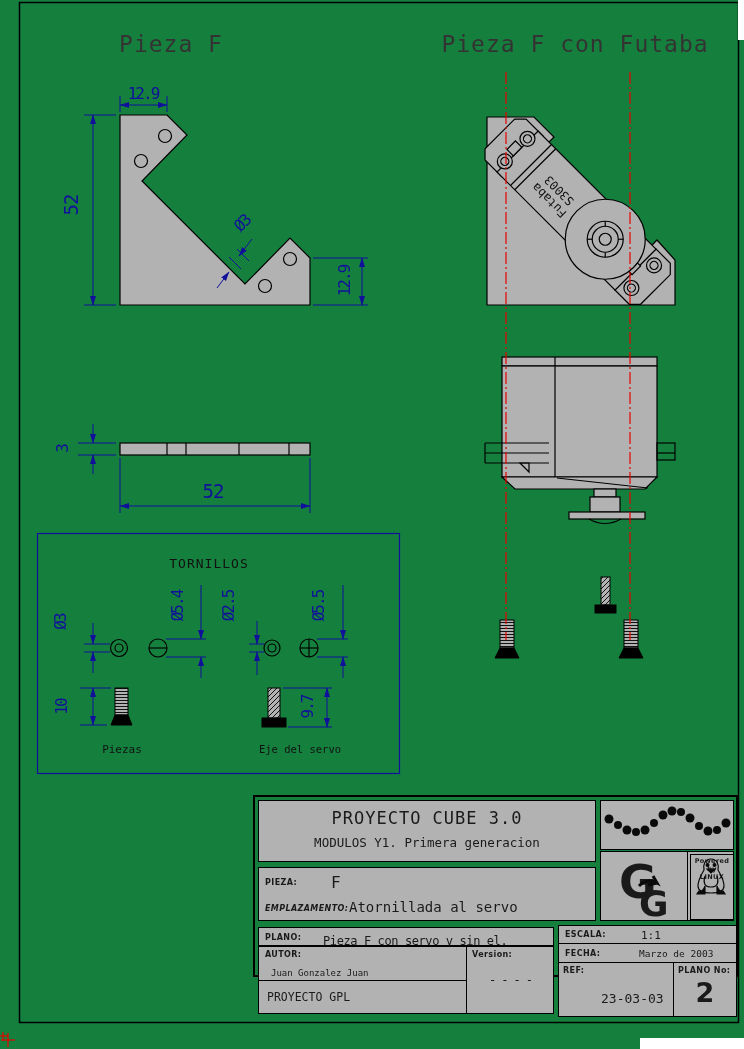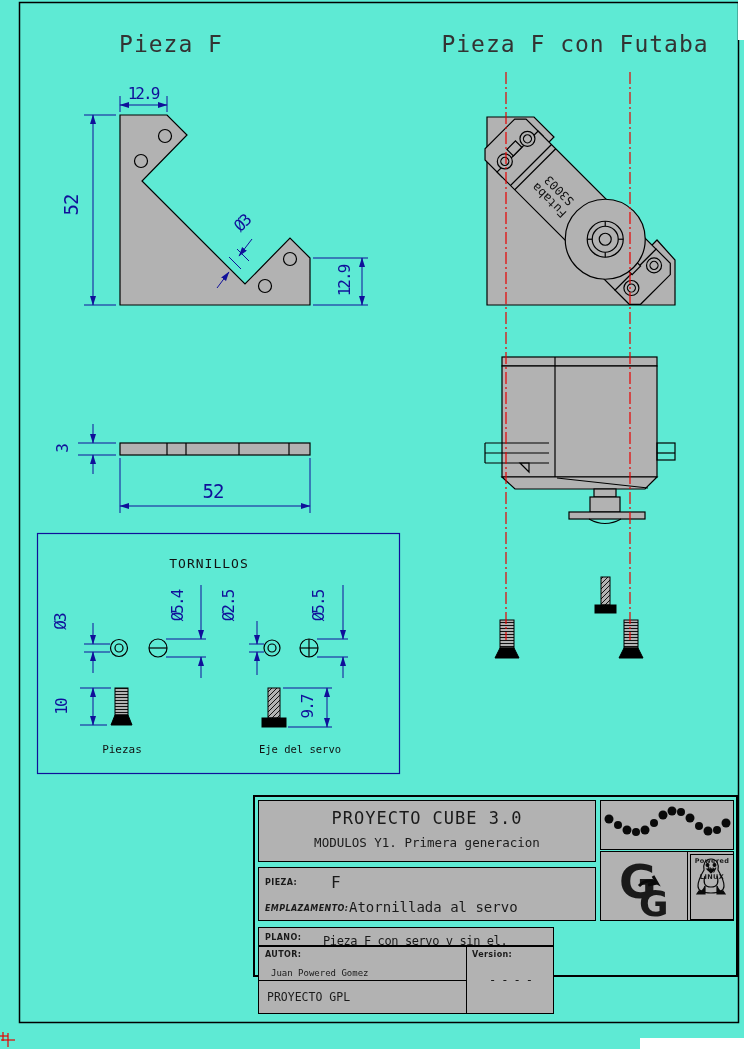--- a/index.html
+++ b/index.html
@@ -1,16 +1,16 @@
 <!DOCTYPE html>
 <html><head>
 <meta charset="utf-8">
 <style>
   html,body{margin:0;padding:0;background:#b2b2b2;}
-  .page{position:relative;width:744px;height:1049px;background:#5eead4;overflow:hidden;
+  .page{position:relative;width:744px;height:1049px;background:#15803d;overflow:hidden;
         font-family:"DejaVu Sans Mono",monospace;color:#1a1a1a;}
   svg{position:absolute;left:0;top:0;}
   svg text{fill:#1a1a1a;}
   .cad-title{font-size:23px;letter-spacing:1px;fill:#333;}
   .cad-title2{font-size:23px;letter-spacing:1px;fill:#333;}
   .dim{font-size:16px;letter-spacing:-2px;fill:#10109a;}
   .dimbig{font-size:19px;letter-spacing:-1px;fill:#10109a;}
   .lbl{font-size:11px;fill:#111;}
   .lbl2{font-size:10.5px;fill:#111;}
   .torn-title{font-size:13px;letter-spacing:1px;fill:#111;}
@@ -293,27 +293,45 @@
     </div>
 
     <div class="tb-box" style="left:3px;top:130px;width:296px;height:19px;">
       <span class="abs blbl" style="left:6px;top:5px;">PLANO:</span>
       <span class="abs mono" style="left:64px;top:6px;font-size:12px;letter-spacing:-0.4px;">Pieza F con servo y sin el. Tornillos empleados</span>
     </div>
 
     <div class="tb-box" style="left:3px;top:149px;width:296px;height:68px;padding-left:43px;">
       <div class="abs" style="left:0;top:0;width:207px;height:66px;border-right:1px solid #000;">
         <span class="abs blbl" style="left:6px;top:3px;">AUTOR:</span>
-        <span class="abs mono" style="left:12px;top:21px;font-size:9px;">Juan Powered Gomez</span>
+        <span class="abs mono" style="left:12px;top:21px;font-size:9px;">Juan Gonzalez Juan</span>
         <div class="abs" style="left:0;top:33px;width:207px;border-top:1px solid #000;height:0;"></div>
         <span class="abs mono" style="left:8px;top:43px;font-size:11.5px;">PROYECTO GPL</span>
       </div>
       <div class="abs" style="left:208px;top:0;width:87px;height:66px;">
         <span class="abs blbl" style="left:5px;top:3px;">Version:</span>
         <span class="abs mono" style="left:22px;top:26px;font-size:12px;letter-spacing:5px;">----</span>
       </div>
     </div>
 
+    <div class="tb-box" style="left:303px;top:128px;width:179px;height:92px;">
+      <div class="abs" style="left:0;top:0;width:177px;height:17px;border-bottom:1px solid #000;">
+        <span class="abs blbl" style="left:6px;top:4px;">ESCALA:</span>
+        <span class="abs mono" style="left:82px;top:3px;font-size:11px;">1:1</span>
+      </div>
+      <div class="abs" style="left:0;top:18px;width:177px;height:18px;border-bottom:1px solid #000;">
+        <span class="abs blbl" style="left:6px;top:5px;">FECHA:</span>
+        <span class="abs mono" style="left:80px;top:4px;font-size:9.5px;">Marzo de 2003</span>
+      </div>
+      <div class="abs" style="left:0;top:37px;width:114px;height:53px;border-right:1px solid #000;">
+        <span class="abs blbl" style="left:4px;top:3px;">REF:</span>
+        <span class="abs mono" style="left:42px;top:28px;font-size:13px;">23-03-03</span>
+      </div>
+      <div class="abs" style="left:115px;top:37px;width:62px;height:53px;">
+        <span class="abs blbl" style="left:4px;top:3px;">PLANO No:</span>
+        <div class="abs ctr" style="top:14px;font-family:'DejaVu Sans',sans-serif;font-weight:bold;font-size:27px;">2</div>
+      </div>
+    </div>
   </div>
 
   <div class="artifact" style="left:738px;top:0;width:6px;height:40px;"></div>
   <div class="artifact" style="left:640px;top:1038px;width:104px;height:11px;"></div>
 </div>
 
 </body></html>

